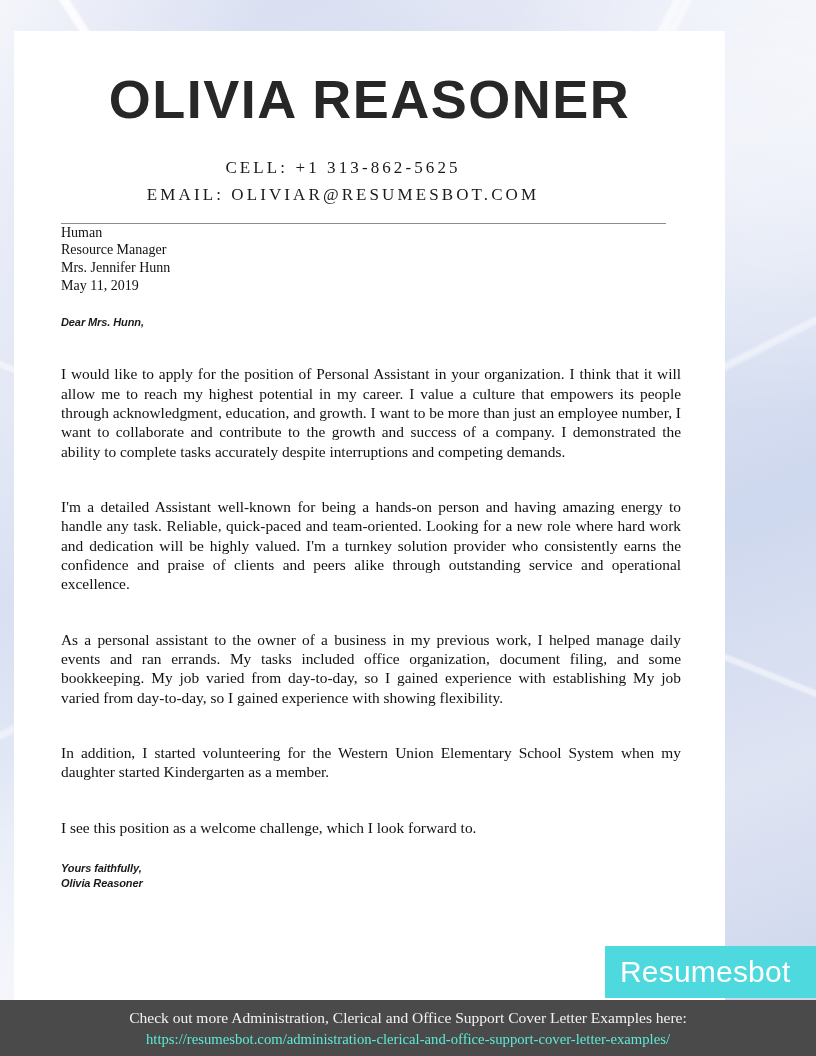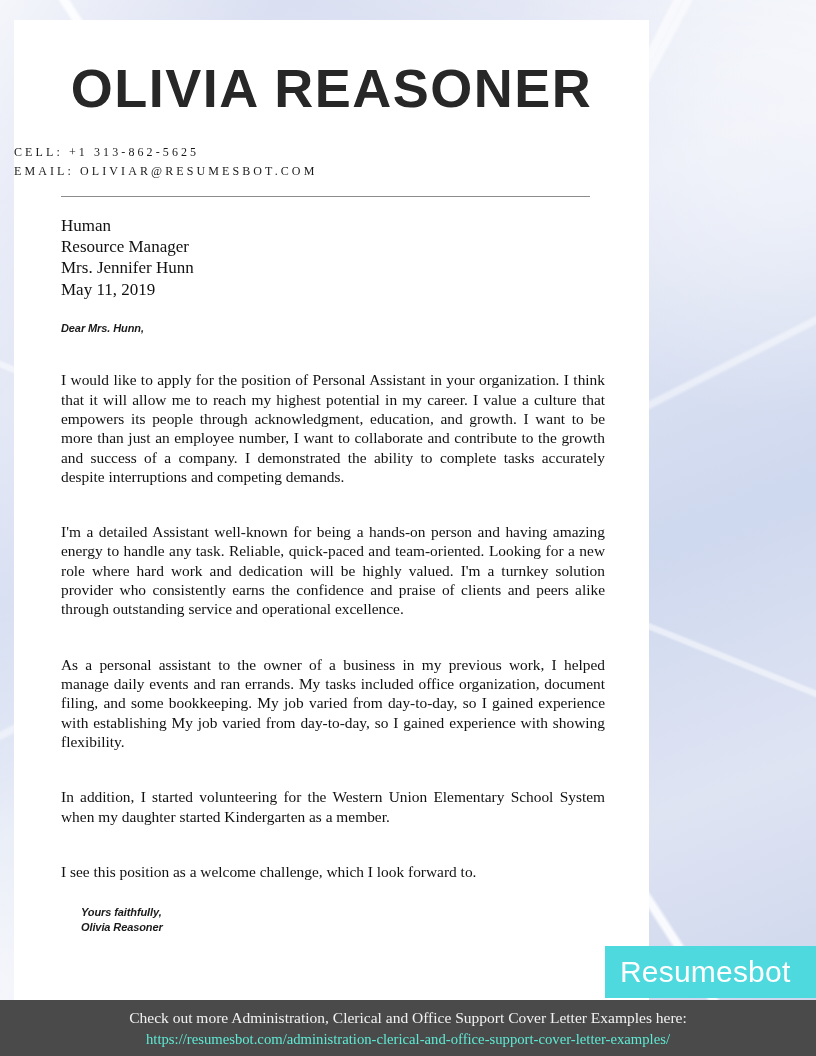--- a/index.html
+++ b/index.html
@@ -34,62 +34,61 @@
   }
   #bg-pattern::after {
     background:
       linear-gradient(118deg, transparent 49.6%, rgba(255,255,255,.55) 49.85%, rgba(255,255,255,.55) 50.1%, transparent 50.3%),
       linear-gradient(-27deg, transparent 49.7%, rgba(255,255,255,.45) 49.9%, rgba(255,255,255,.45) 50.1%, transparent 50.3%);
   }
 
   
   #document-sheet {
     position:absolute;
-    left:14px; top:20px; width:635px; height:985px;
+    left:14px; top:31px; width:711px; height:985px;
     background:#ffffff;
   }
 
   
   #letter-header { padding-top:40px; }
   #candidate-name {
     text-align:center;
     font-family:"Liberation Sans", sans-serif;
     font-weight:bold;
     font-size:54px;
     letter-spacing:1.5px;
     color:#272727;
     line-height:1.05;
   }
 
   #contact-block {
     margin-top:26px;
     padding-right:53px;
-    text-align:left;
+    text-align:center;
     font-family:"Liberation Serif", serif;
-    font-size:12px;
+    font-size:17px;
     color:#1a1a1a;
     line-height:1.62;
   }
   .contact-line { letter-spacing:3.1px; white-space:nowrap; }
 
   #header-divider {
     margin:14px 59px 0 47px;
     height:1px;
     background:#8c8c8c;
   }
 
   
   #letter-body {
     padding:0 44px 0 47px;
     color:#111111;
   }
 
   #recipient-block {
-    margin-top:18px;
-    font-size:17px;
+    font-size:14px;
     line-height:1.26;
   }
 
   .salutation, .closing-line {
     font-family:"Liberation Sans", sans-serif;
     font-weight:bold;
     font-style:italic;
     font-size:11px;
     color:#1a1a1a;
     letter-spacing:-0.1px;
@@ -97,21 +96,21 @@
   #salutation { margin-top:22px; }
 
   .body-paragraph {
     margin-top:36px;
     font-size:15.4px;
     line-height:1.255;
     text-align:justify;
     text-justify:inter-word;
   }
 
-  #signature-block { margin-top:24px; line-height:1.35;margin-left:20px; }
+  #signature-block { margin-top:24px; line-height:1.35; }
 
   
   #resumesbot-badge {
     position:absolute;
     left:605px; top:946px; width:242px; height:52px;
     background:#4dd9de;
     display:flex; align-items:center;
     padding-left:15px;
   }
   #resumesbot-badge-label {

